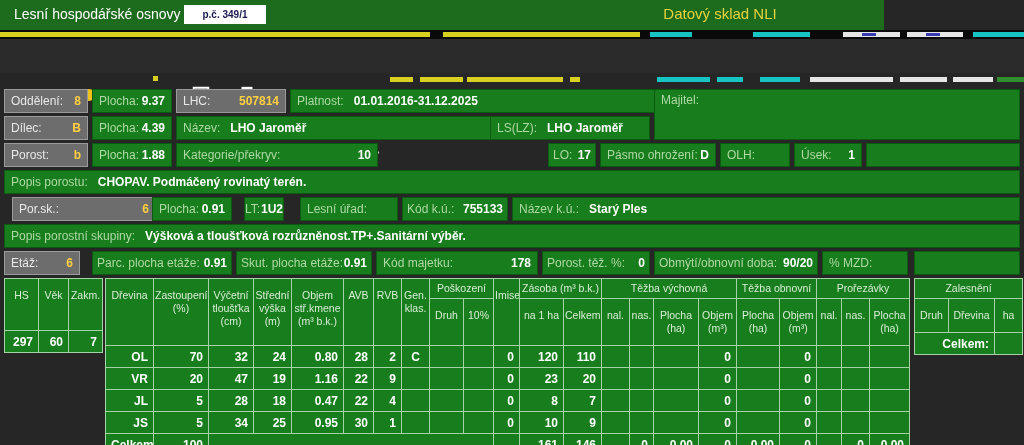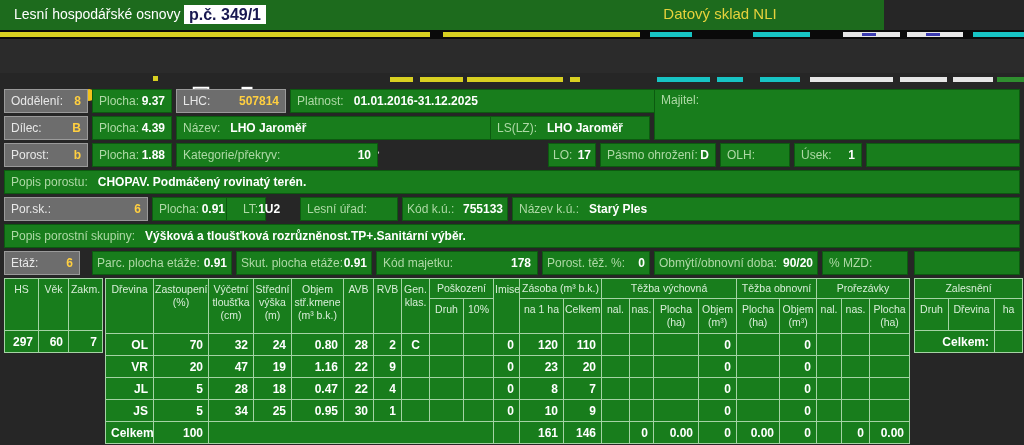--- a/index.html
+++ b/index.html
@@ -5,21 +5,21 @@
   * { box-sizing: border-box; }
   body { margin:0; background:#1b1b1b; }
   .screen {
     position:relative; width:1024px; height:445px; background:#262626;
     font-family:"Liberation Sans", sans-serif; overflow:hidden;
   }
   
   .topbar { position:absolute; left:0; top:0; width:884px; height:30px; background:#1d6b1d; }
   .topbar .app-title { position:absolute; left:14px; top:6px; color:#fff; font-size:14px; }
   .badge { position:absolute; left:184px; top:5px; width:82px; height:19px; background:#fff;
-           color:#181850; font-size:16px; font-weight:bold; text-align:center; line-height:19px; }
+           color:#181850; font-size:10px; font-weight:bold; text-align:center; line-height:19px; }
   .dw-title { position:absolute; left:640px; top:5px; width:160px; text-align:center;
               color:#e6d23c; font-size:15px; }
   
   .strip1 { position:absolute; left:0; top:30px; width:1024px; height:9px; background:#0a0a0a; }
   .seg { position:absolute; top:2px; height:5px; }
   .y { background:#d8d021; } .c { background:#17c4c4; } .w { background:#e6e6e6; }
   .g2 { background:#2f8f2f; } .bluetick { position:absolute; top:3px; height:3px; width:14px; background:#3a3ab0; }
   
   .toolbar { position:absolute; left:0; top:39px; width:1024px; height:34px; background:#2b2b2b; }
   .slider-track { position:absolute; left:35px; top:55px; width:80px; height:3px; background:#555; border-radius:2px; }
@@ -38,21 +38,21 @@
   .cell .val { color:#fff; font-weight:bold; margin-left:auto; white-space:nowrap; }
   .cell.vleft .val { margin-left:10px; }
   .cell.gray { background:#6d6d6d; border:1px solid #9a9a9a; }
   .cell.gray .lbl { color:#e8e8e8; }
   .cell.gray .val { color:#ffcf40; }
   .cell.tall { height:51px; align-items:flex-start; padding-top:3px; }
   
   table { border-collapse:collapse; background:#187d1c; position:absolute; table-layout:fixed; }
   th, td { border:1px solid #a5d3a5; overflow:hidden; }
   th { white-space:pre-line; text-align:center; font-weight:normal; color:#d8eed8;
-       font-size:10.5px; line-height:1.25; padding:4px 1px; vertical-align:top; }
+       font-size:10.5px; line-height:1.25; padding:10px 1px; vertical-align:top; }
   th.grp { vertical-align:middle; padding:1px; }
   td { height:22px; color:#fff; font-size:12px; font-weight:bold; padding:0 5px; }
   td.num { text-align:right; }
   td.ctr { text-align:center; }
   td.lft { text-align:left; }
 </style>
 </head>
 <body>
 
 <div class="screen">
@@ -186,29 +186,29 @@
   </div>
 
   <div class="row" style="top:170px">
     <div class="cell vleft" style="left:4px;width:1016px">
       <span class="lbl">Popis porostu:</span>
       <span class="val">CHOPAV. Podmáčený rovinatý terén.</span>
     </div>
   </div>
 
   <div class="row" style="top:197px">
-    <div class="cell gray" style="left:4px;width:144px">
+    <div class="cell gray" style="left:12px;width:144px">
       <span class="lbl">Por.sk.:</span>
       <span class="val">6</span>
     </div>
     <div class="cell" style="left:152px;width:80px">
       <span class="lbl">Plocha:</span>
       <span class="val">0.91</span>
     </div>
-    <div class="cell" style="left:226px;width:40px;padding:0 16px">
+    <div class="cell" style="left:244px;width:40px;padding:0 0">
       <span class="lbl">LT:</span>
       <span class="val">1U2</span>
     </div>
     <div class="cell" style="left:300px;width:98px">
       <span class="lbl">Lesní úřad:</span>
       <span class="val"></span>
     </div>
     <div class="cell" style="left:402px;width:106px;padding:0 4px">
       <span class="lbl">Kód k.ú.:</span>
       <span class="val">755133</span>

